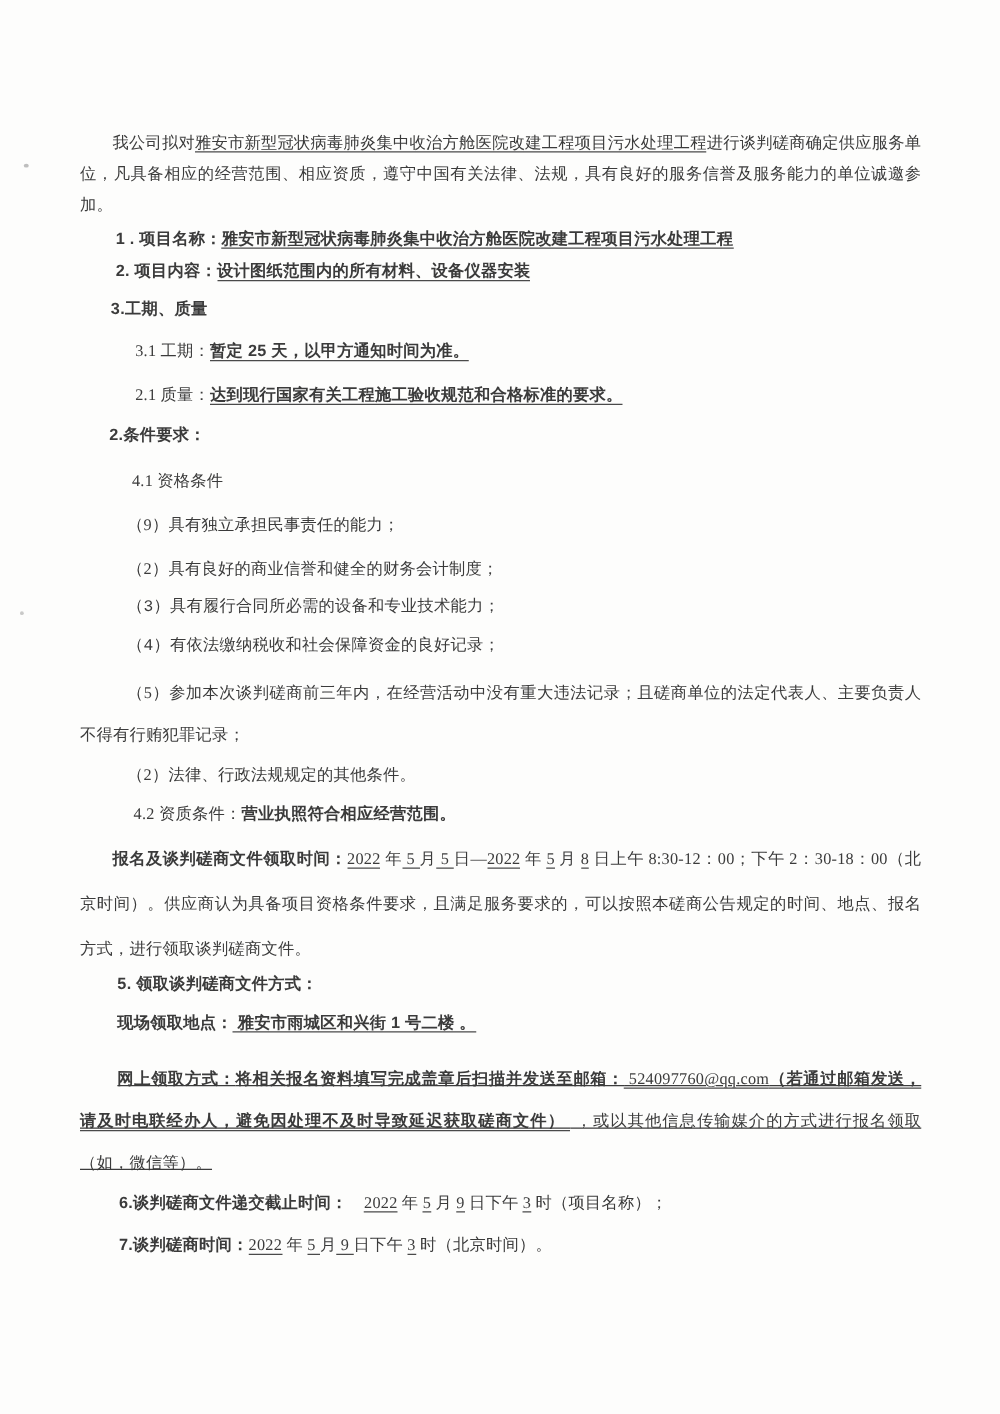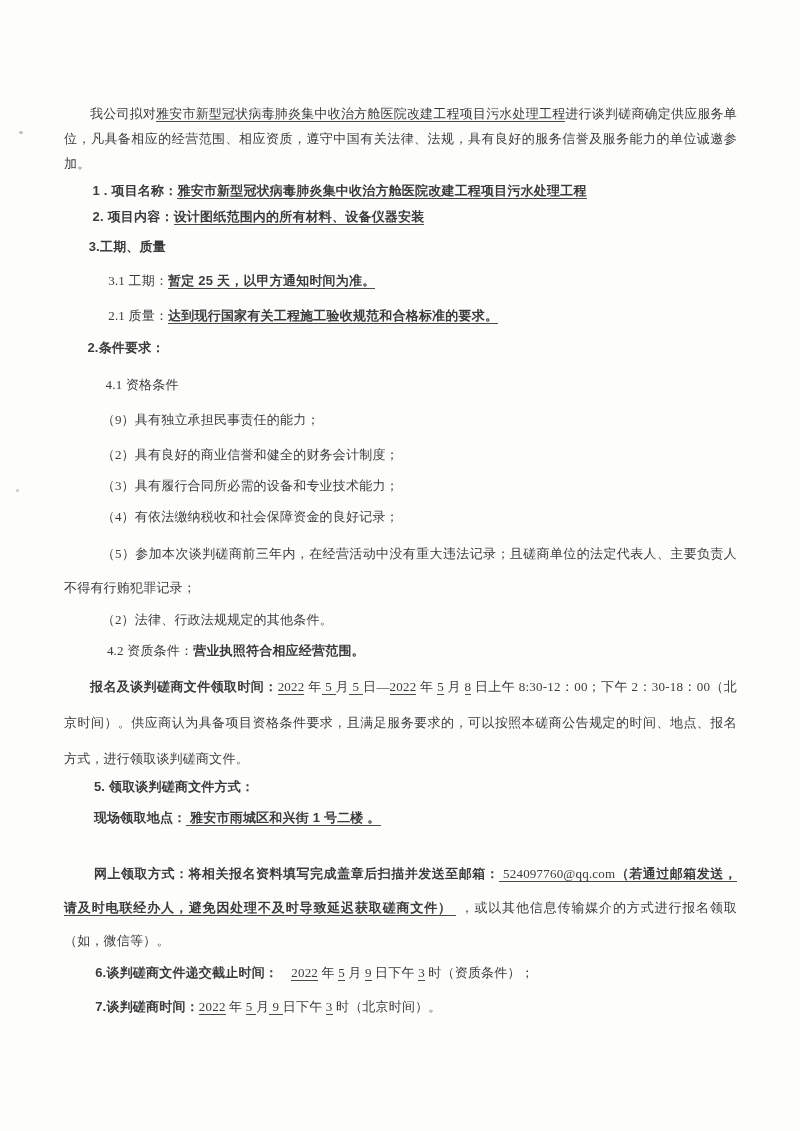--- a/index.html
+++ b/index.html
@@ -37,28 +37,28 @@
   .jst{text-align:justify;}
   .p-intro   {margin-top:36px;line-height:24.8px;text-indent:2em;}
   .p-item1   {margin-top:2px;line-height:26px;text-indent:2.2em;}
   .p-item2   {line-height:26px;text-indent:2.2em;}
   .p-item3   {margin-top:4px;line-height:26px;text-indent:1.9em;}
   .p-item3s  {margin-top:7px;line-height:28px;text-indent:3.4em;}
   .p-item4   {margin-top:5px;line-height:26px;text-indent:1.8em;}
   .p-item41  {margin-top:11px;line-height:26px;text-indent:3.2em;}
   .p-cond    {line-height:26px;text-indent:2.9em;}
   .p-cond-a  {margin-top:9px;}
-  .p-cond-b  {margin-top:5px;}
+  .p-cond-b  {margin-top:5px;font-family:Liberation Mono, monospace;}
   .p-cond5   {margin-top:7px;line-height:34px;}
   .p-cond6   {margin-top:2px;}
   .p-item42  {margin-top:4px;line-height:28px;text-indent:3.3em;}
   .p-pickup  {margin-top:4px;line-height:36px;text-indent:2em;}
   .p-item5   {margin-top:-3px;line-height:26px;text-indent:2.3em;}
   .p-onsite  {margin-top:5px;line-height:26px;text-indent:2.3em;}
-  .p-online  {margin-top:26px;line-height:33.5px;text-indent:2.3em;}
+  .p-online  {margin-top:15px;line-height:33.5px;text-indent:2.3em;text-decoration:underline;}
   .p-item6   {margin-top:1px;line-height:28px;text-indent:2.4em;}
   .p-item7   {margin-top:6px;line-height:28px;text-indent:2.4em;}
   .speck{position:absolute;border-radius:50%;background:#8a8a8a;}
   .s1{left:19px;top:131px;width:4px;height:3px;opacity:.55;}
   .s2{left:16px;top:489px;width:3px;height:3px;opacity:.45;}
 </style>
 </head>
 <body>
 
 <div class="page">
@@ -86,15 +86,15 @@
   <p class="p-cond p-cond6"><span>（2）法律、行政法规规定的其他条件。</span></p>
 
   <p class="p-item42"><span>4.2 资质条件：</span><span class="b">营业执照符合相应经营范围。</span></p>
 
   <p class="p-pickup jst"><span class="b">报名及谈判磋商文件领取时间：</span><span class="u">2022</span><span> 年</span><span class="u"> 5 </span><span>月</span><span class="u"> 5 </span><span>日—</span><span class="u">2022</span><span> 年 </span><span class="u">5</span><span> 月 </span><span class="u">8</span><span> 日上午 8:30-12：00；下午 2：30-18：00（北京时间）。供应商认为具备项目资格条件要求，且满足服务要求的，可以按照本磋商公告规定的时间、地点、报名方式，进行领取谈判磋商文件。</span></p>
 
   <p class="p-item5"><span class="b">5.  领取谈判磋商文件方式：</span></p>
   <p class="p-onsite"><span class="b">现场领取地点：</span><span class="u b"> 雅安市雨城区和兴街 1 号二楼 。</span></p>
   <p class="p-online jst"><span class="b">网上领取方式：</span><span class="b">将相关报名资料填写完成盖章后扫描并发送至邮箱：</span><span class="u"> 524097760@qq.com</span><span class="u b">（若通过邮箱发送，请及时电联经办人，避免因处理不及时导致延迟获取磋商文件） </span><span>&nbsp;，或以其他信息传输媒介的方式进行报名领取（如，微信等）。</span></p>
 
-  <p class="p-item6"><span class="b">6.谈判磋商文件递交截止时间：</span><span>　</span><span class="u">2022</span><span> 年 </span><span class="u">5</span><span> 月 </span><span class="u">9</span><span> 日下午 </span><span class="u">3</span><span> 时（资质条件）；</span></p>
+  <p class="p-item6"><span class="b">6.谈判磋商文件递交截止时间：</span><span>　</span><span class="u">2022</span><span> 年 </span><span class="u">5</span><span> 月 </span><span class="u">9</span><span> 日下午 </span><span class="u">3</span><span> 时（项目名称）；</span></p>
   <p class="p-item7"><span class="b">7.谈判磋商时间：</span><span class="u">2022</span><span> 年 </span><span class="u"> 5 </span><span>月</span><span class="u"> 9 </span><span>日下午 </span><span class="u">3</span><span> 时（北京时间）。</span></p>
 </div>
 
 </body></html>

